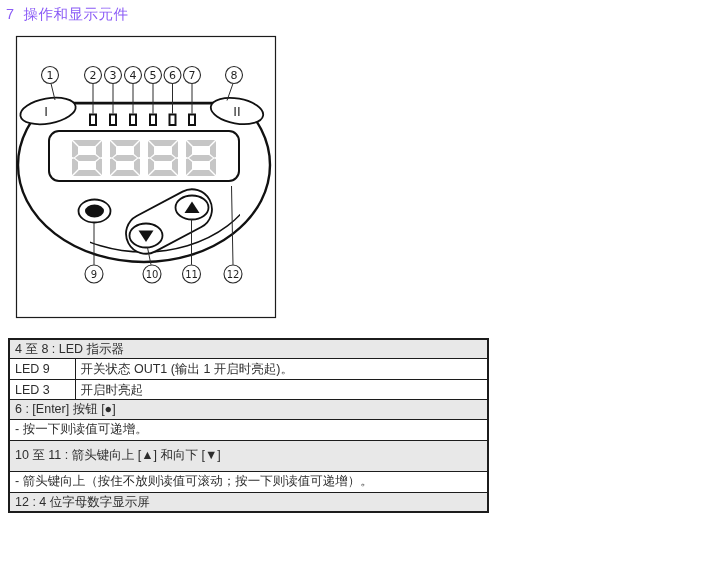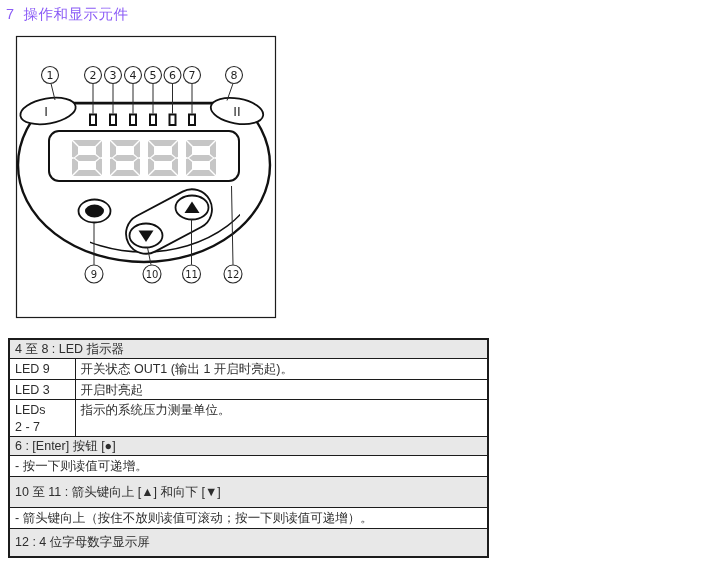--- a/index.html
+++ b/index.html
@@ -139,36 +139,31 @@
       <td colspan="2">4 至 8 : LED 指示器</td>
     </tr>
     <tr style="height:21px">
       <td>LED 9</td>
       <td>开关状态 OUT1 (输出 1 开启时亮起)。</td>
     </tr>
     <tr style="height:20px">
       <td>LED 3</td>
       <td>开启时亮起</td>
     </tr>
-    <tr style="height:35px">
-      <td class="tcol">LEDs
-2 - 7</td>
-      <td class="tcol">指示的系统压力测量单位。</td>
-    </tr>
     <tr class="hdr" style="height:19px">
       <td colspan="2">6 : [Enter] 按钮 [●]</td>
     </tr>
     <tr style="height:21px">
       <td colspan="2">- 按一下则读值可递增。</td>
     </tr>
     <tr class="hdr" style="height:31px">
       <td colspan="2">10 至 11 : 箭头键向上 [▲] 和向下 [▼]</td>
     </tr>
     <tr style="height:21px">
       <td colspan="2">- 箭头键向上（按住不放则读值可滚动；按一下则读值可递增）。</td>
     </tr>
-    <tr class="hdr" style="height:28px">
+    <tr class="hdr" style="height:20px">
       <td colspan="2">12 : 4 位字母数字显示屏</td>
     </tr>
   </tbody>
     </table>
 
 </div>
 
 </body></html>

